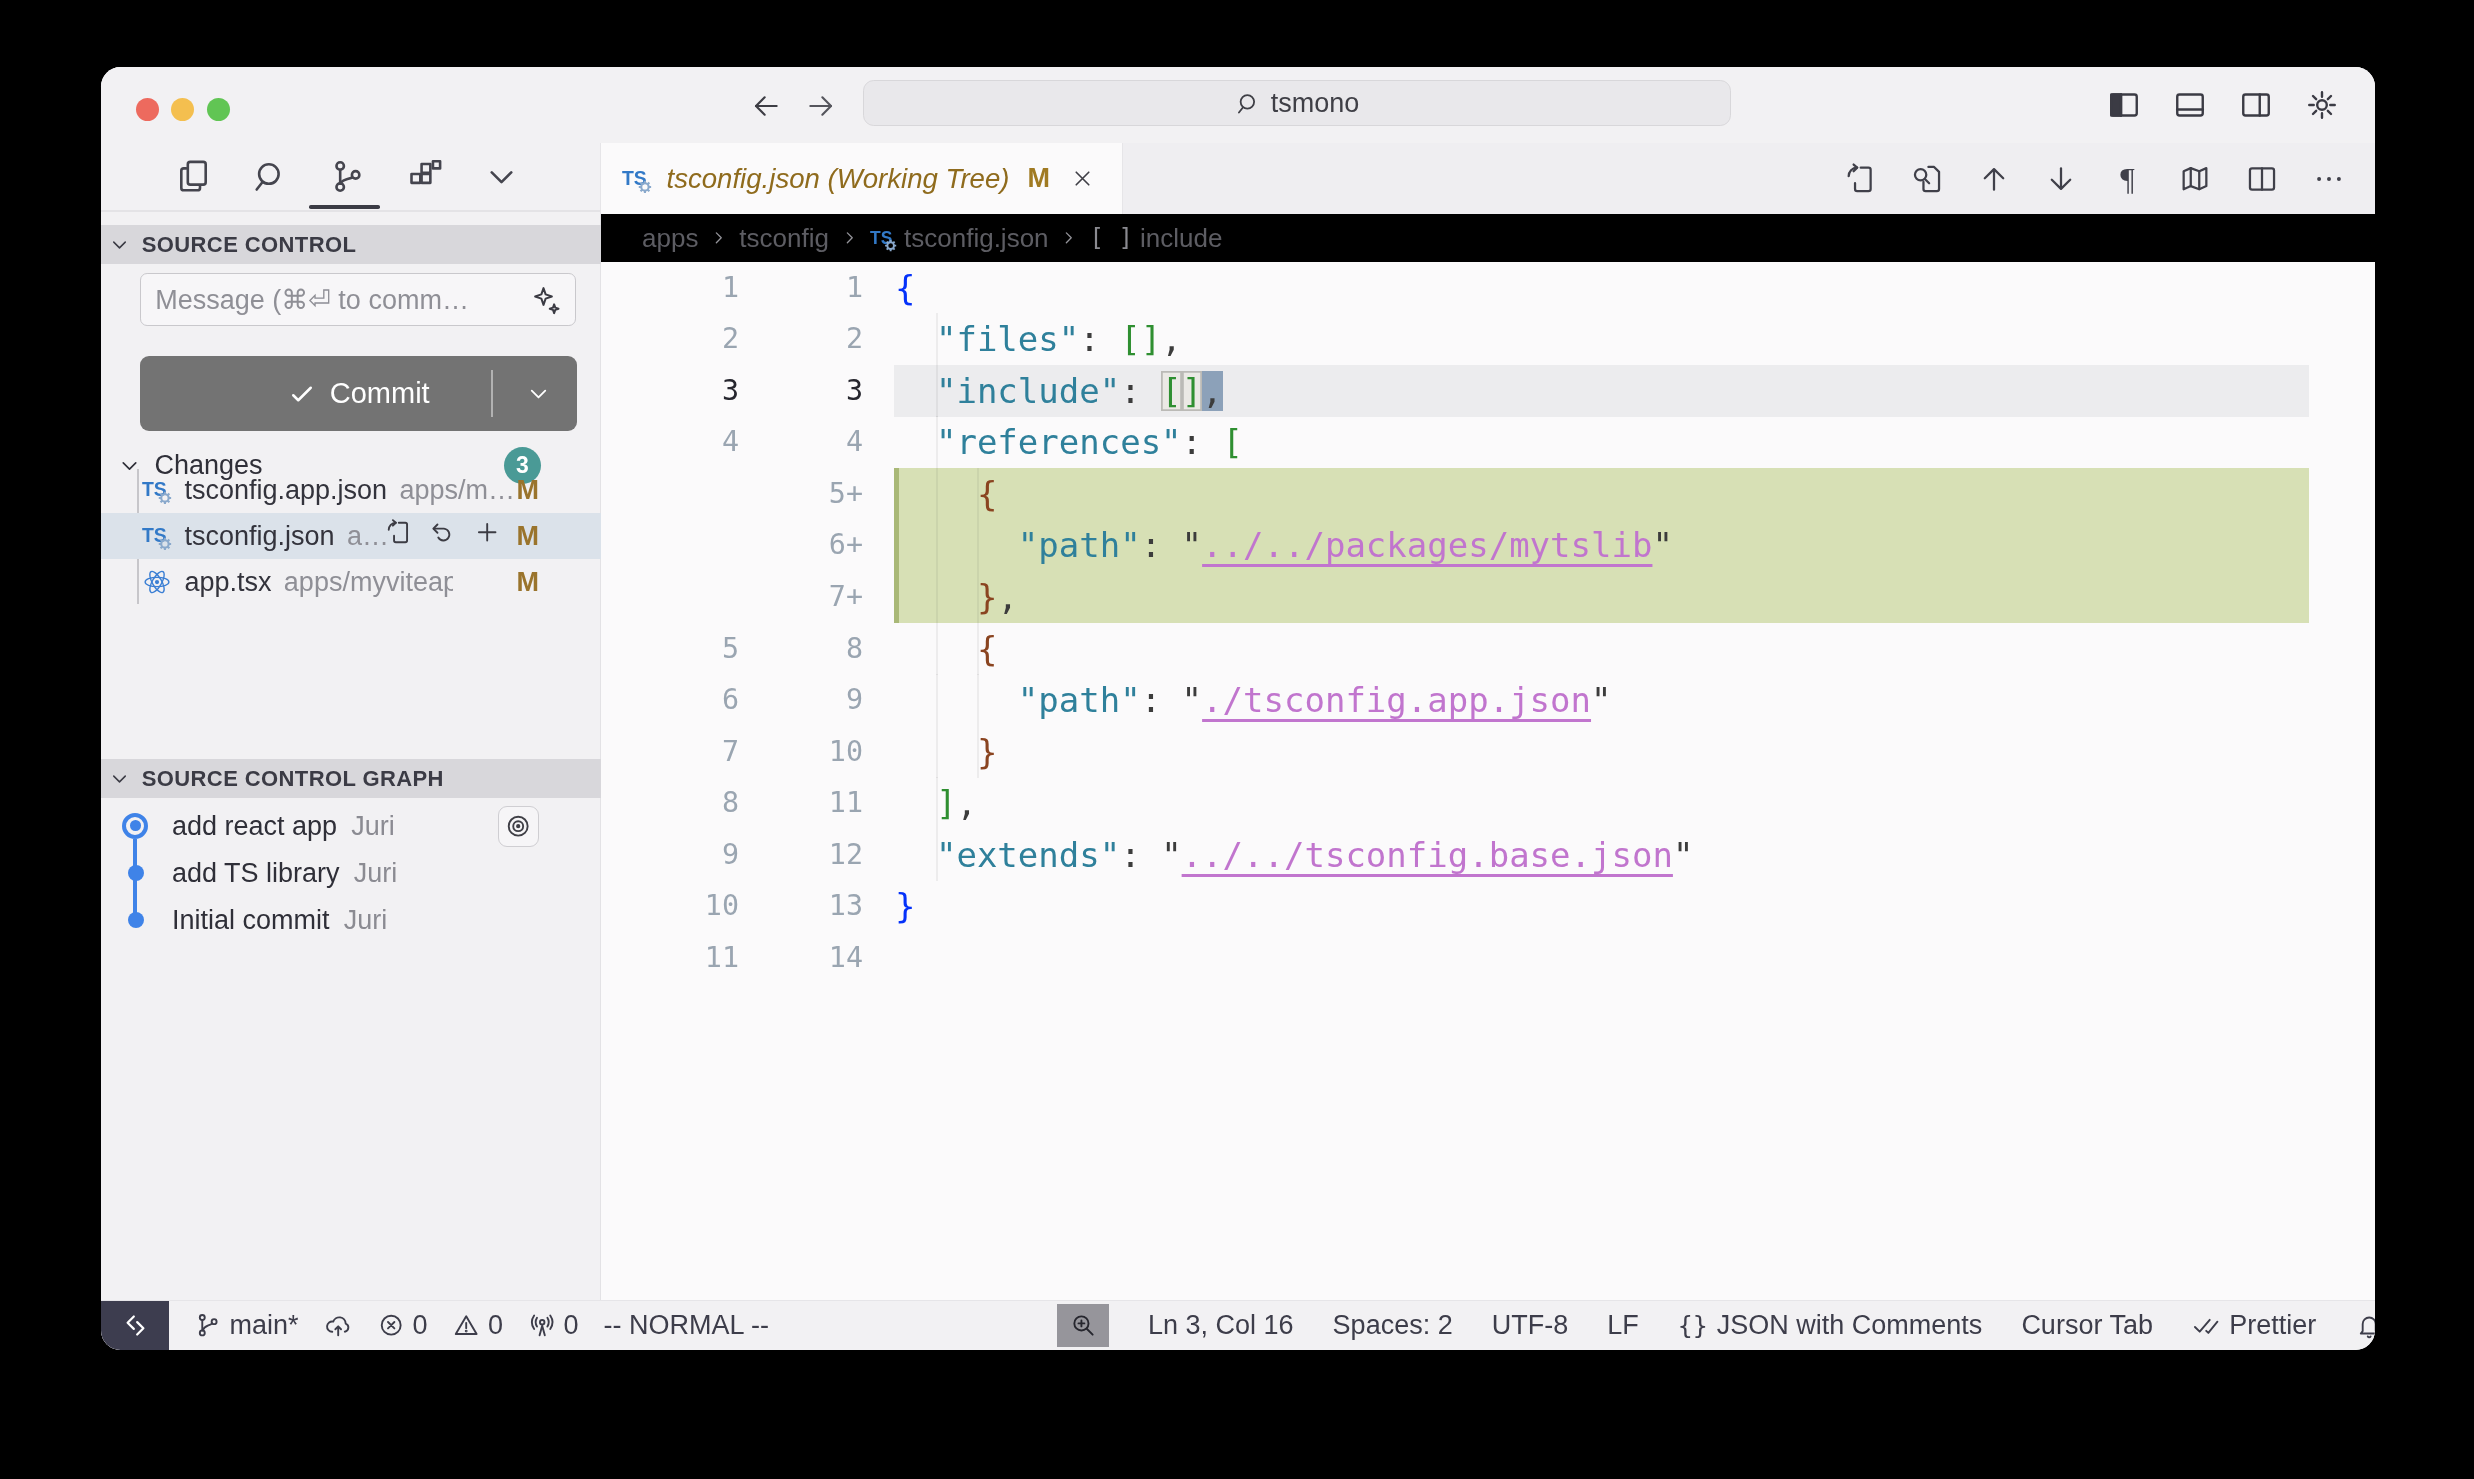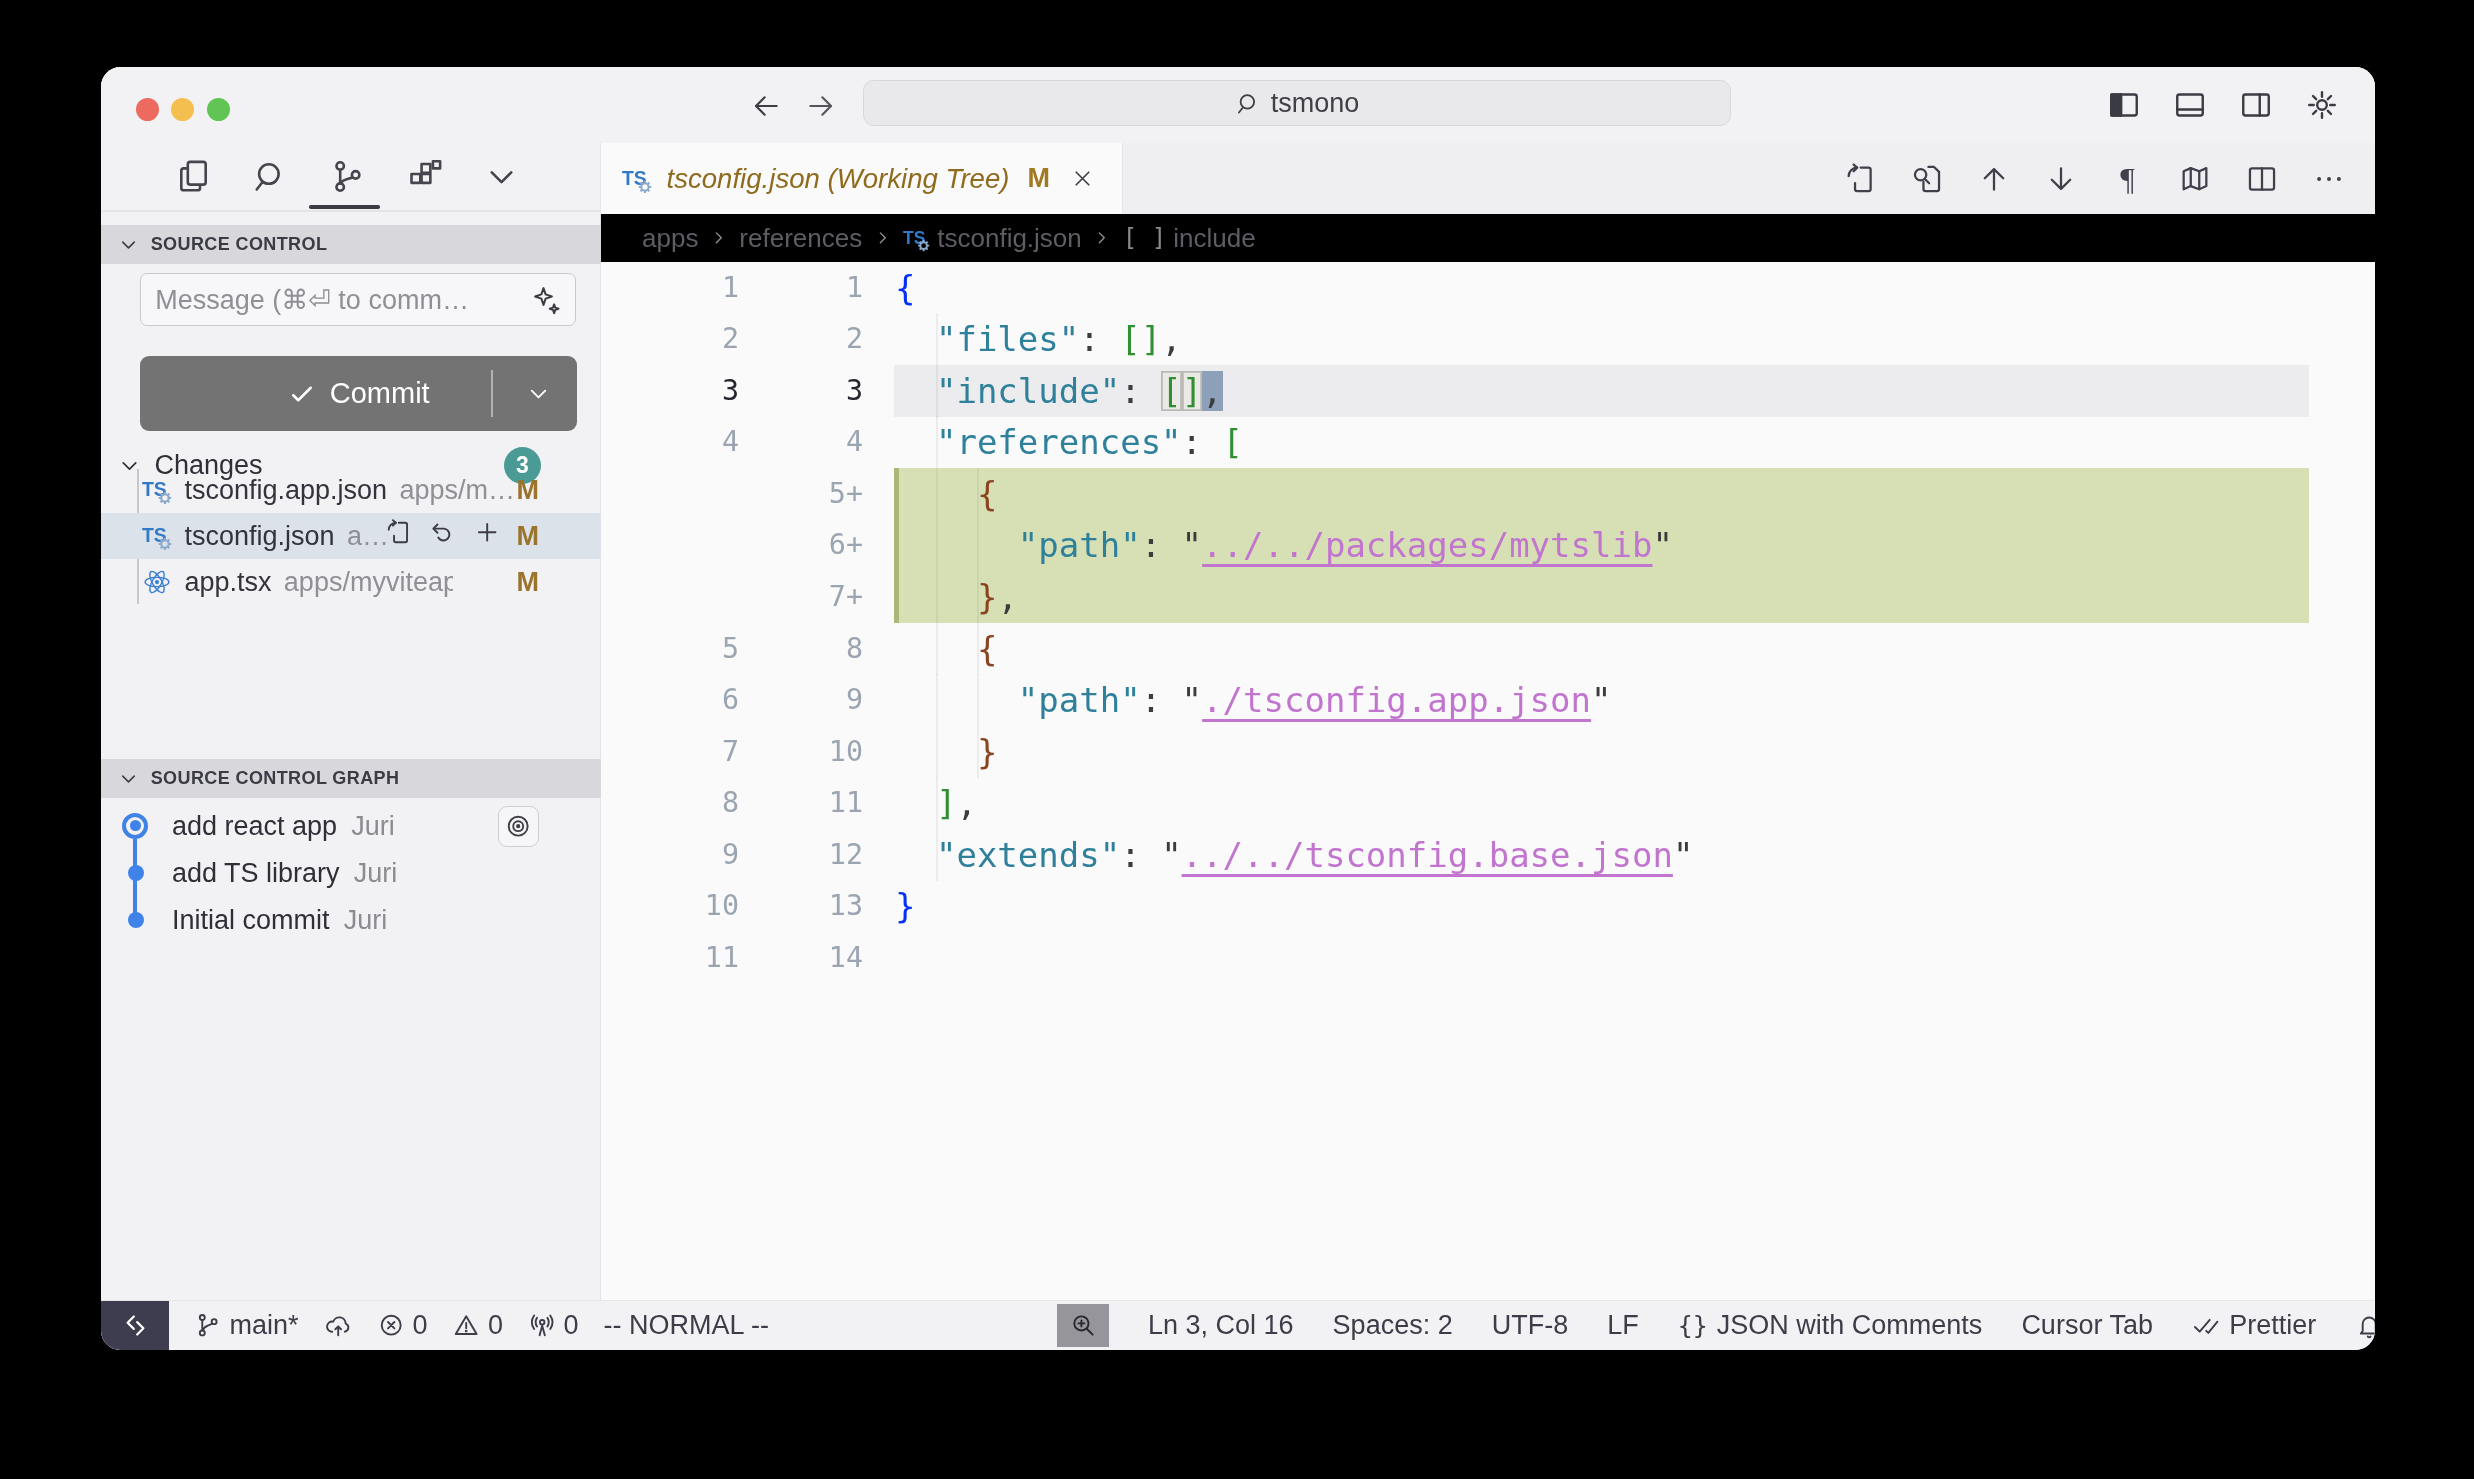--- a/index.html
+++ b/index.html
@@ -17,22 +17,22 @@
              display:flex;align-items:center;justify-content:center;gap:9px;
              color:#3f3f46;font-size:27px;box-sizing:border-box;}
   .tb-right{position:absolute;right:32px;top:0;height:76px;display:flex;align-items:center;gap:23px;color:#3b3b44;}
   
   .sidebar-bg{position:absolute;left:0;top:76px;width:500px;height:1157px;
               background:#f2f1f3;border-right:1.8px solid #e3e2e5;box-sizing:border-box;}
   .activity{position:absolute;left:71px;top:76px;height:67px;display:flex;align-items:center;gap:34px;color:#45454e;}
   .act-underline{position:absolute;left:208px;top:138px;width:71px;height:4.4px;background:#3b3b44;border-radius:1.8px;}
   .side-topline{position:absolute;left:0;top:143px;width:500px;height:1.8px;background:#e4e3e6;}
   .sect-head{position:absolute;left:0;width:500px;height:39px;background:#d8d7db;
-             display:flex;align-items:center;gap:10.7px;padding-left:16px;box-sizing:border-box;
-             font-weight:bold;font-size:18px;color:#3b3b45;letter-spacing:0.4px;}
+             display:flex;align-items:center;gap:10.7px;padding-left:7px;box-sizing:border-box;
+             font-weight:bold;font-size:22px;color:#3b3b45;letter-spacing:0.4px;}
   .msg{position:absolute;left:39px;top:206px;width:436px;height:53px;border:1.8px solid #c9c8cc;
        border-radius:7.1px;background:#f7f6f8;display:flex;align-items:center;
        padding:0 14.2px;box-sizing:border-box;color:#8f8f96;font-size:27px;}
   .msg .ph{flex:1;white-space:nowrap;overflow:hidden;}
   .commit{position:absolute;left:39px;top:289px;width:437px;height:75px;background:#737373;
           border:none;border-radius:9px;color:#fff;font-size:29px;
           display:flex;align-items:center;justify-content:center;gap:12.4px;cursor:pointer;
           font-family:"Liberation Sans",sans-serif;}
   .commit .divider{position:absolute;right:84px;top:14.2px;bottom:14.2px;width:1.8px;background:rgba(255,255,255,.45);}
   .commit .chev{position:absolute;right:25px;display:flex;}
@@ -455,21 +455,21 @@
   <div class="breadcrumb" id="breadcrumb">
       <span class="bc-item" style="display: inline-flex; align-items: center; gap: 7.1px;">
         <span>apps</span>
       </span>
       <span class="bc-sep">
         <svg width="19.6" height="19.6" viewBox="0 0 24 24" fill="none" stroke="currentColor" stroke-width="1.6" stroke-linecap="round" stroke-linejoin="round" style="overflow:visible">
           <path d="M9 6l6 6-6 6"></path>
         </svg>
       </span>
       <span class="bc-item" style="display: inline-flex; align-items: center; gap: 7.1px;">
-        <span>references</span>
+        <span>tsconfig</span>
       </span>
       <span class="bc-sep">
         <svg width="19.6" height="19.6" viewBox="0 0 24 24" fill="none" stroke="currentColor" stroke-width="1.6" stroke-linecap="round" stroke-linejoin="round" style="overflow:visible">
           <path d="M9 6l6 6-6 6"></path>
         </svg>
       </span>
       <span class="bc-item" style="display: inline-flex; align-items: center; gap: 7.1px;">
         <span class="ic">
           <svg width="27" height="27" viewBox="0 0 34 34" style="overflow:visible;font-size:29px">
             <text x="0" y="24" font-size="22" font-weight="bold" fill="#3279c7" font-family="Liberation Sans,sans-serif">TS</text>

